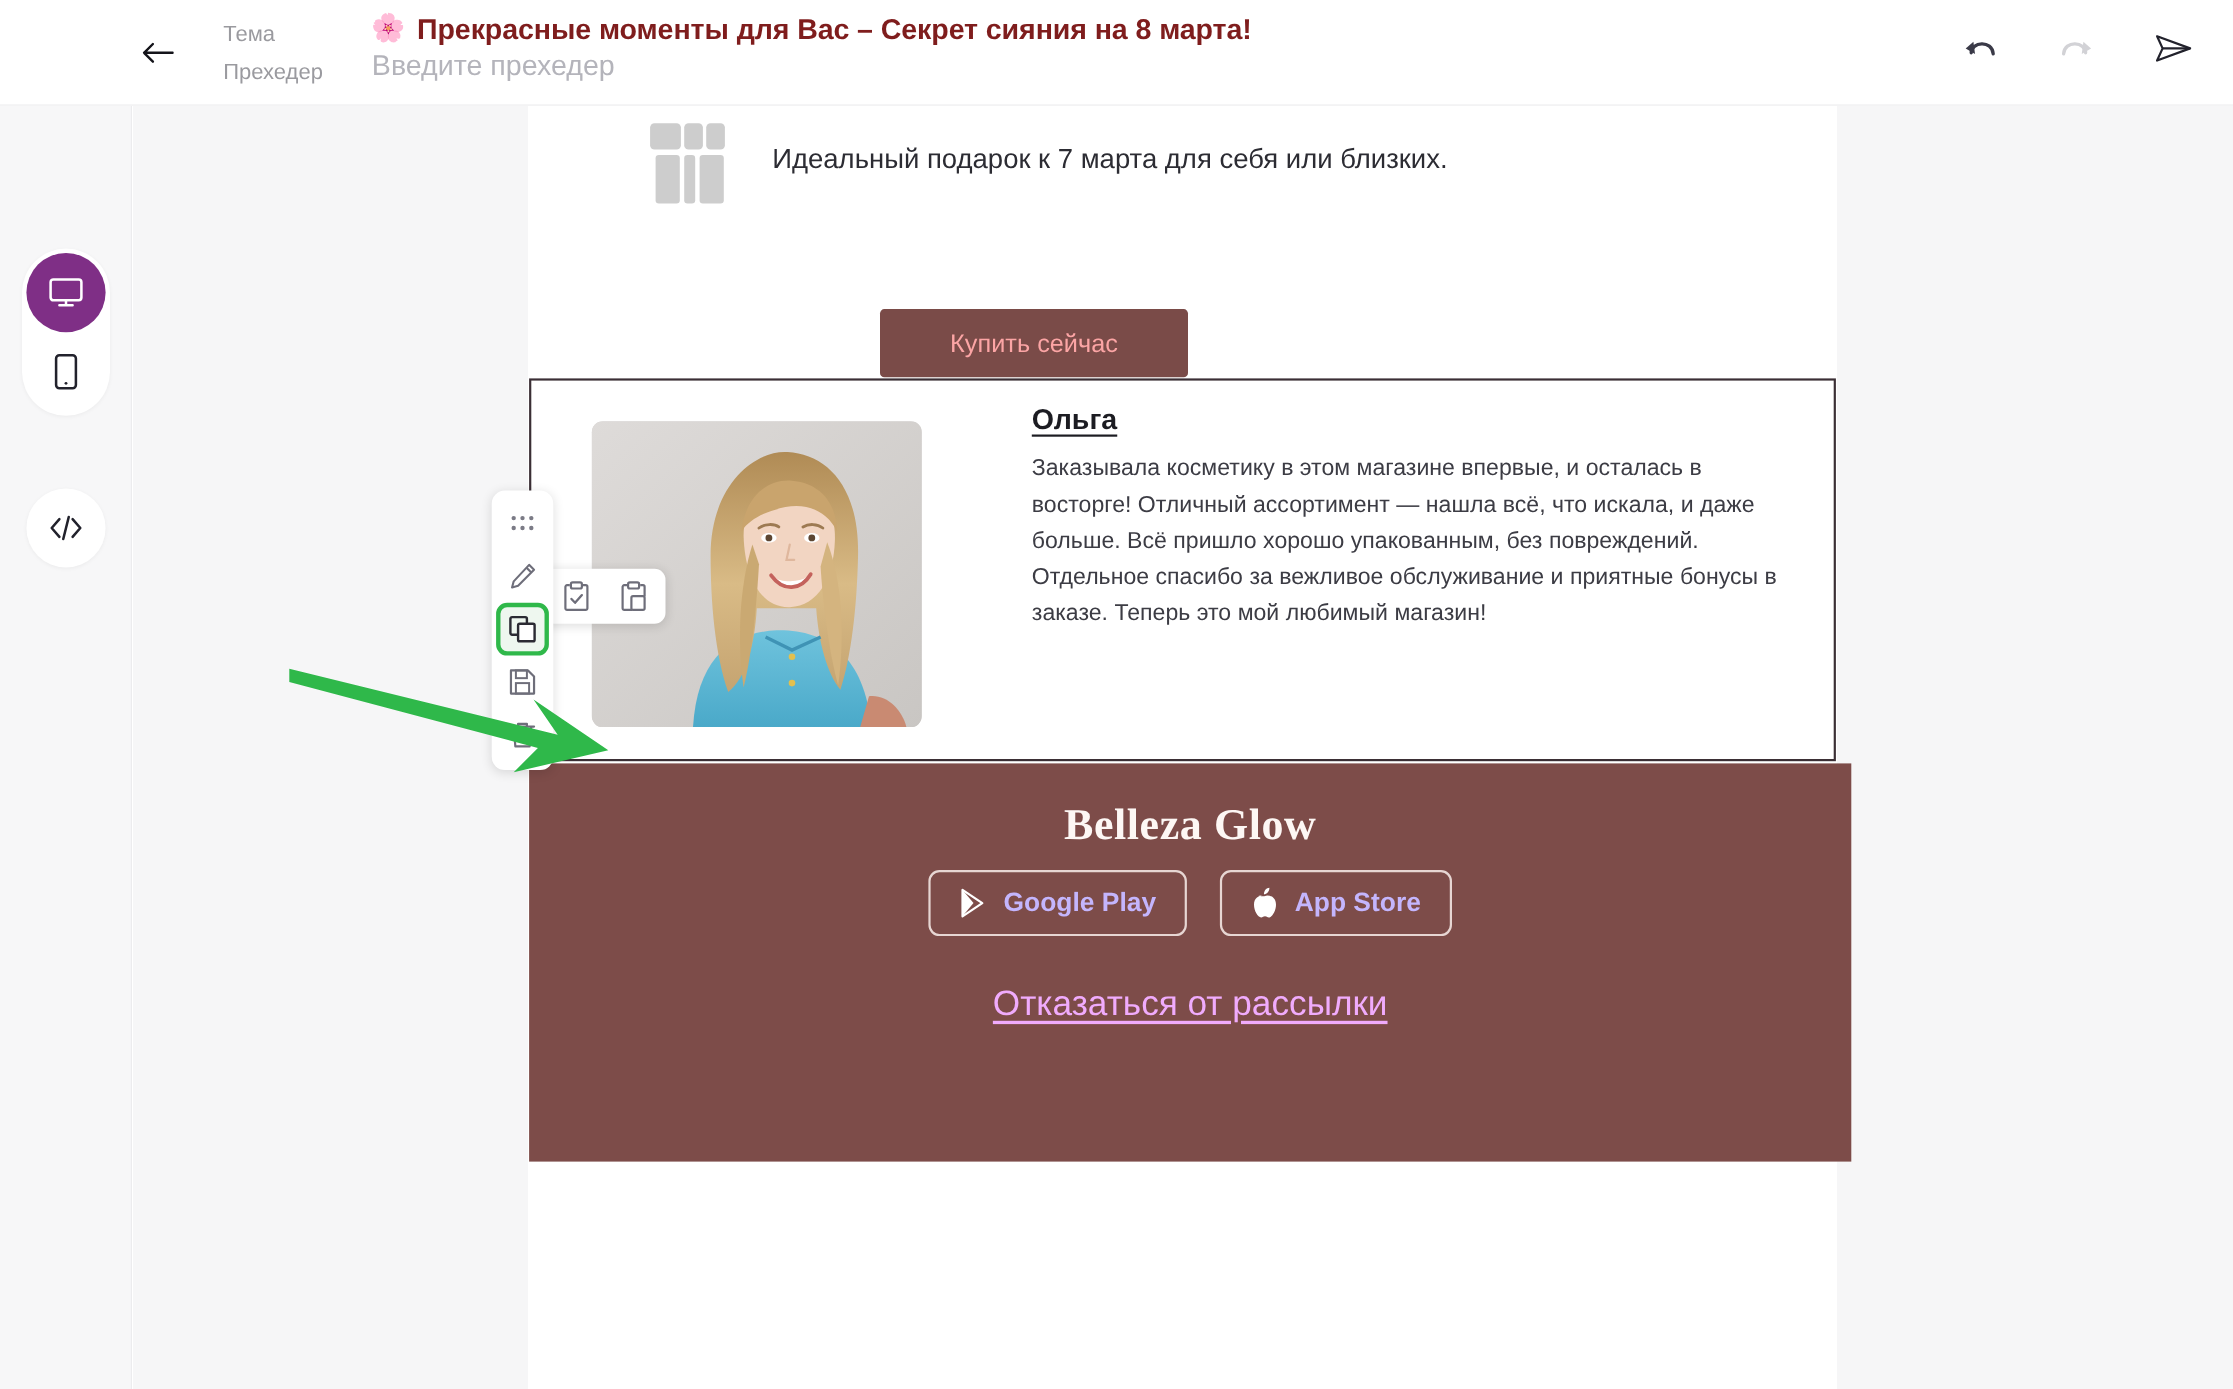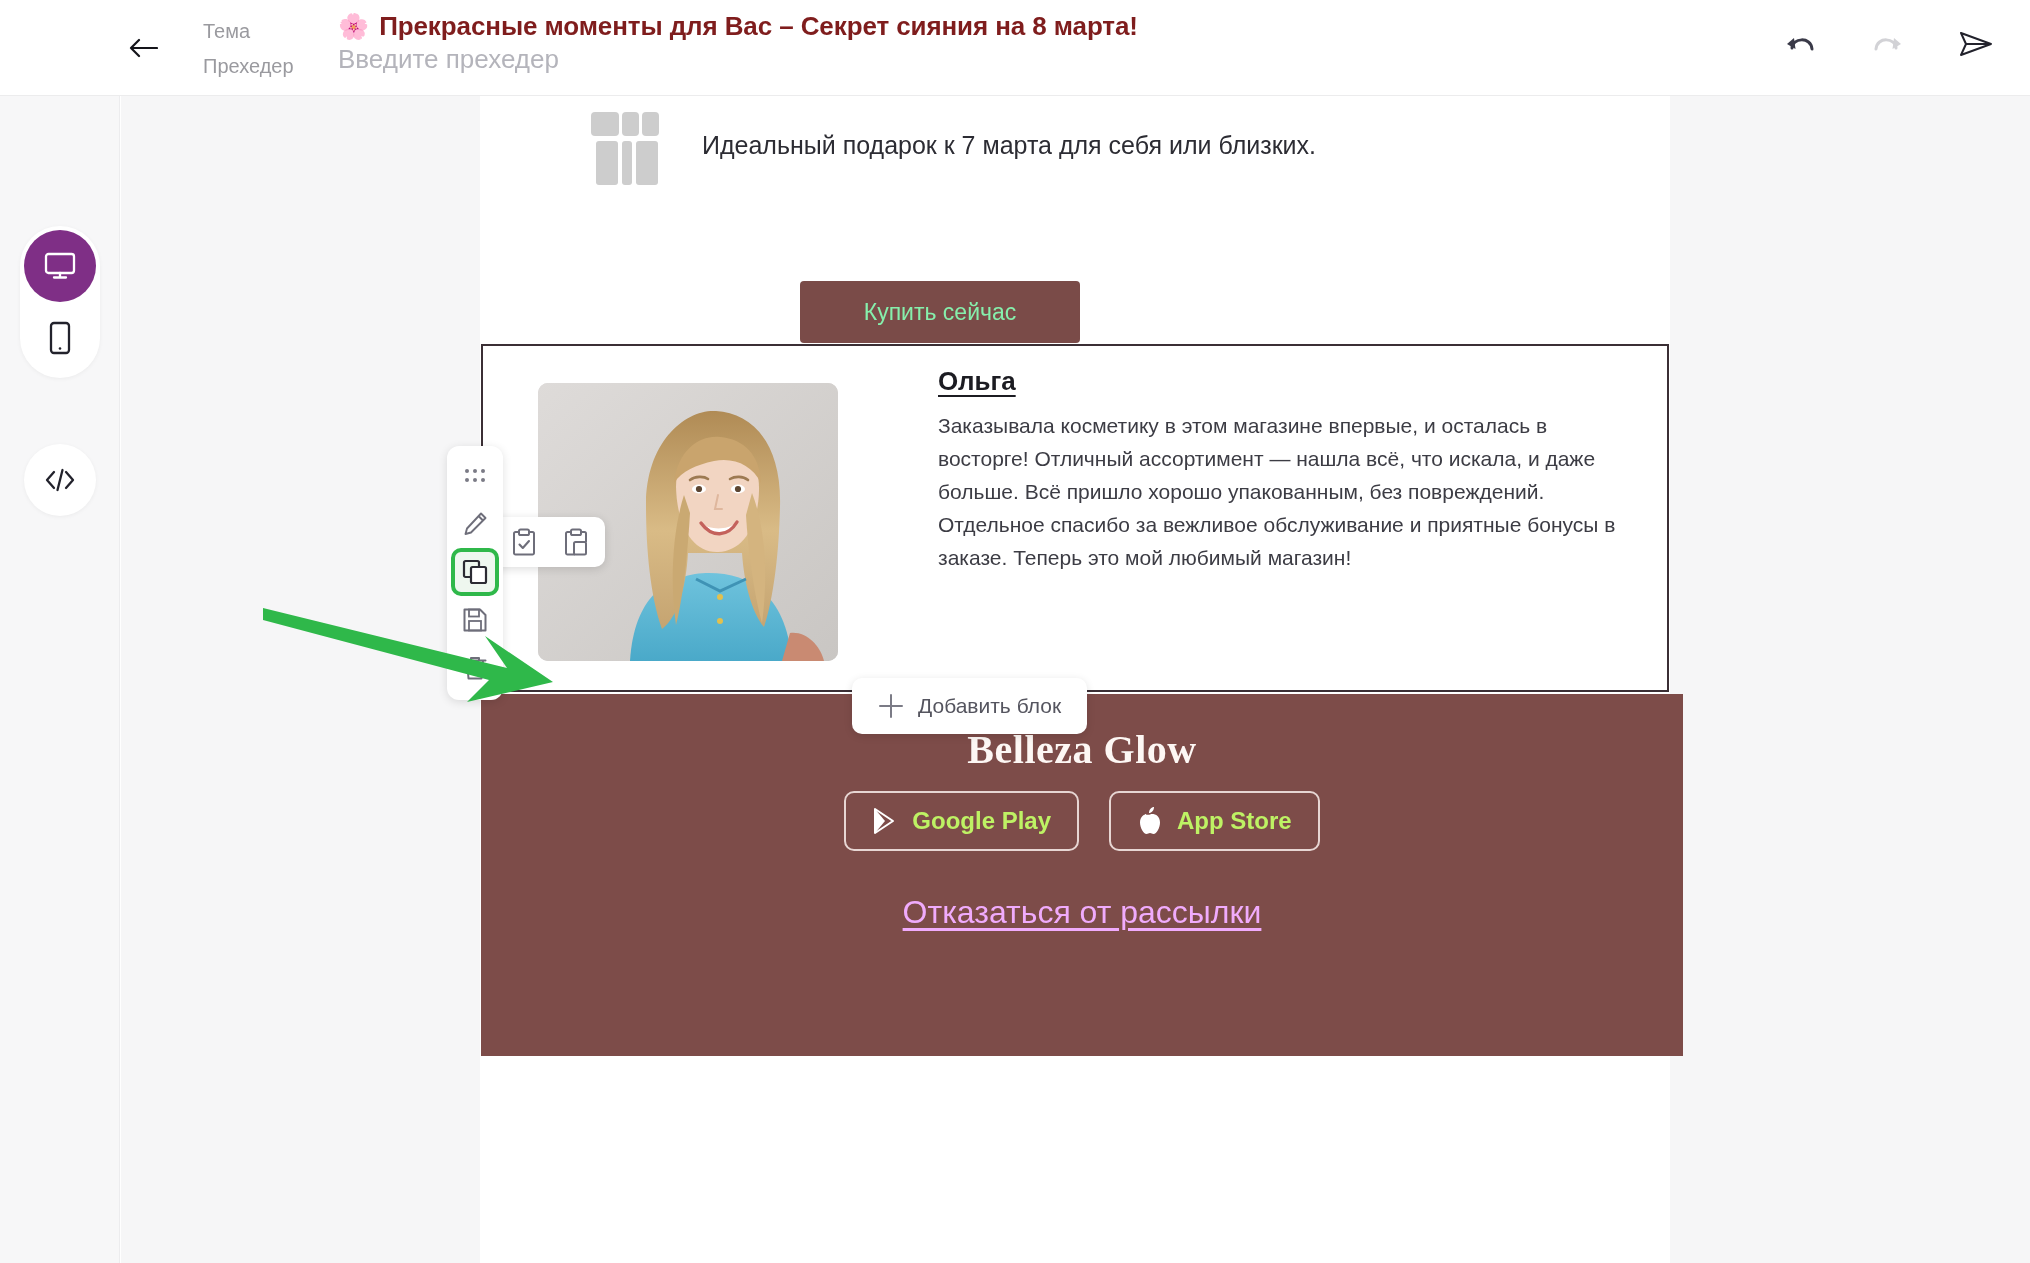--- a/index.html
+++ b/index.html
@@ -119,21 +119,21 @@
   }
 
   .cta-btn {
     position: absolute; left: 320px; top: 185px;
     width: 280px; height: 62px;
     background: #7a4b48;
     border-radius: 4px;
     display: flex; align-items: center; justify-content: center;
     cursor: pointer;
   }
-  .cta-btn span { color: #86efac; font-size: 23px; font-weight: 400; }
+  .cta-btn span { color: #fca5a5; font-size: 23px; font-weight: 400; }
 
   .section-heading {
     position: absolute; left: 55px; top: 272px;
     font-size: 34px; font-weight: 700; color: #8a4f4c;
     letter-spacing: 0.2px;
   }
 
   
   .testimonial {
     position: absolute; left: 1px; top: 248px;
@@ -173,21 +173,21 @@
   }
   .stores {
     position: absolute; left: 0; right: 0; top: 97px;
     display: flex; justify-content: center; gap: 30px;
   }
   .store-btn {
     height: 60px; border: 2px solid #e7d6d3; border-radius: 10px;
     display: flex; align-items: center; gap: 14px;
     padding: 0 26px; cursor: pointer;
   }
-  .store-btn span { color: #bef264; font-size: 24px; font-weight: 700; }
+  .store-btn span { color: #c4b5fd; font-size: 24px; font-weight: 700; }
   .unsub {
     position: absolute; left: 0; right: 0; top: 200px;
     text-align: center;
   }
   .unsub a {
     color: #f0abfc; font-size: 32px;
     text-decoration: underline; text-underline-offset: 5px;
     cursor: pointer;
   }
 
@@ -419,26 +419,20 @@
             </svg>
             <span>App Store</span>
           </div>
         </div>
 
         <div class="unsub">
           <a>Отказаться от рассылки</a>
         </div>
       </div>
 
-      <div class="add-block">
-        <svg width="26" height="26" viewBox="0 0 26 26">
-          <path d="M13 2 L13 24 M2 13 L24 13" stroke="#7b7b86" stroke-width="2" stroke-linecap="round"></path>
-        </svg>
-        <span>Добавить блок</span>
-      </div>
 
     </div>
 
     <div class="blk-toolbar">
 
       <div class="blk-btn">
         <svg width="24" height="18" viewBox="0 0 24 18">
           <g fill="#7b7b86">
             <circle cx="4" cy="4" r="2"></circle>
               <circle cx="12" cy="4" r="2"></circle>

